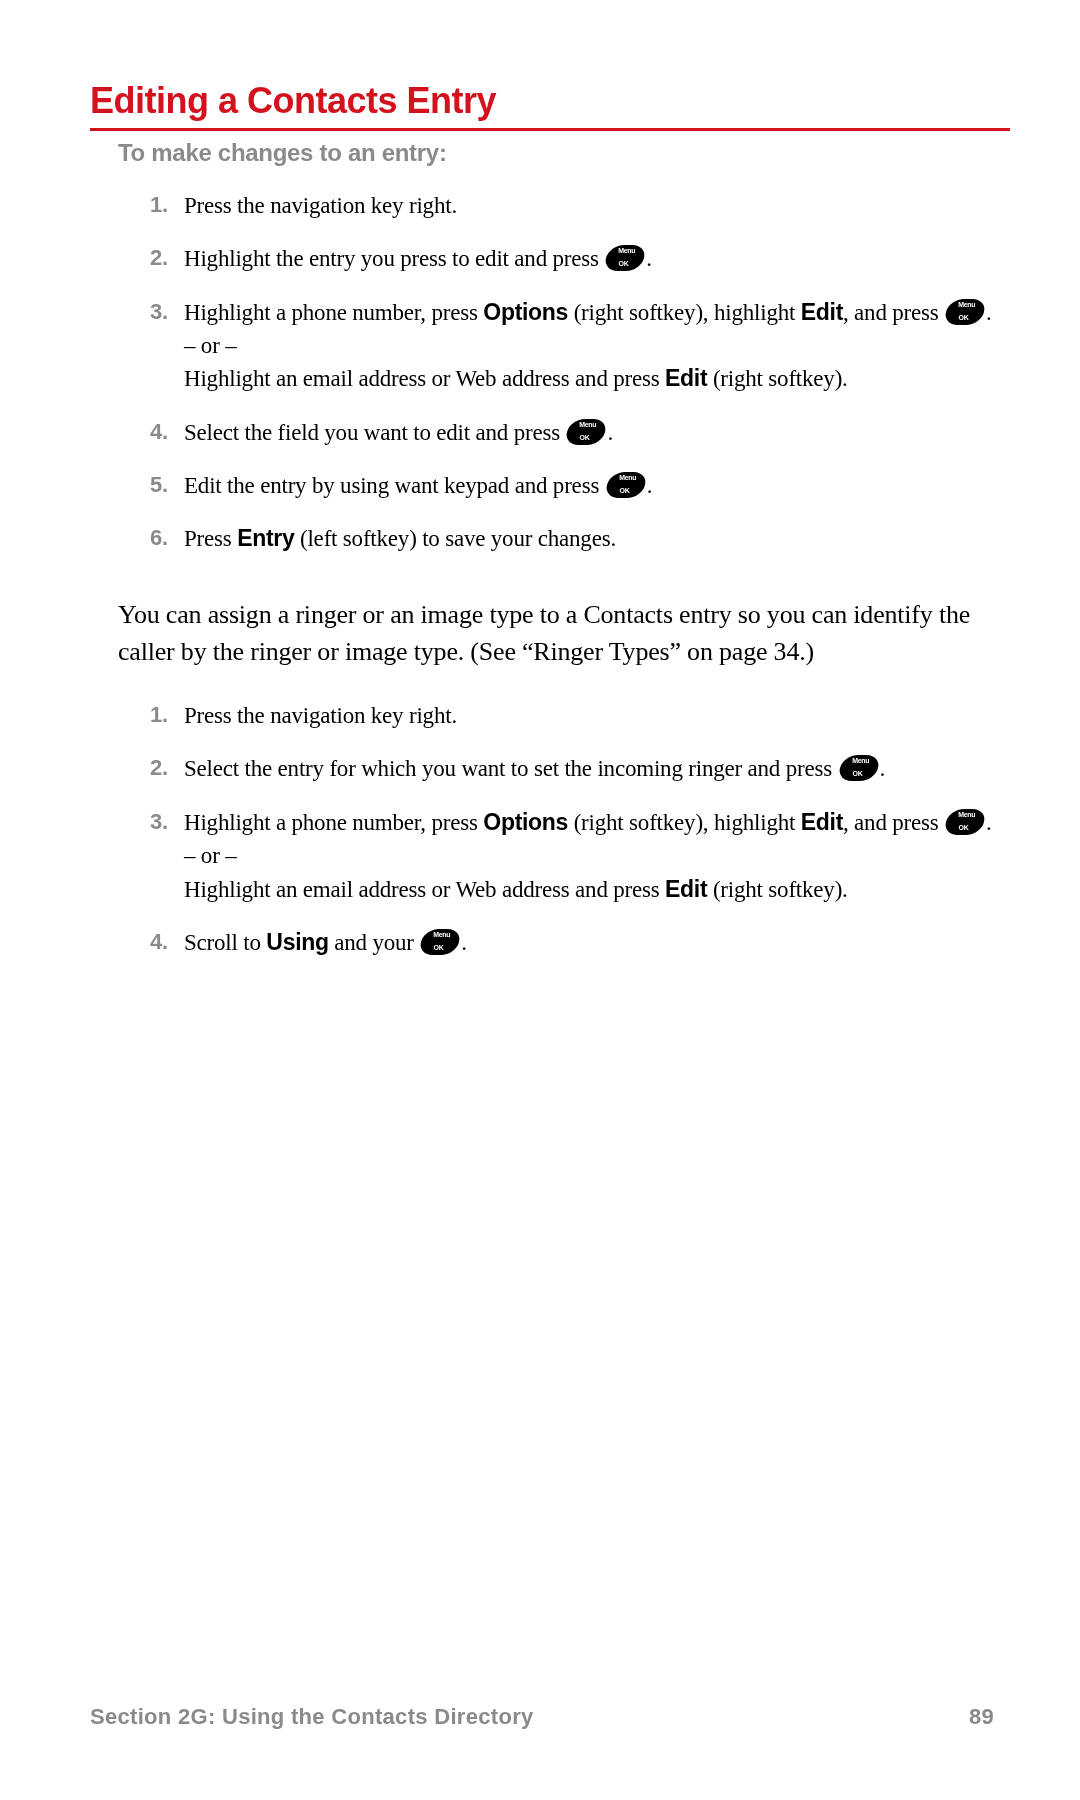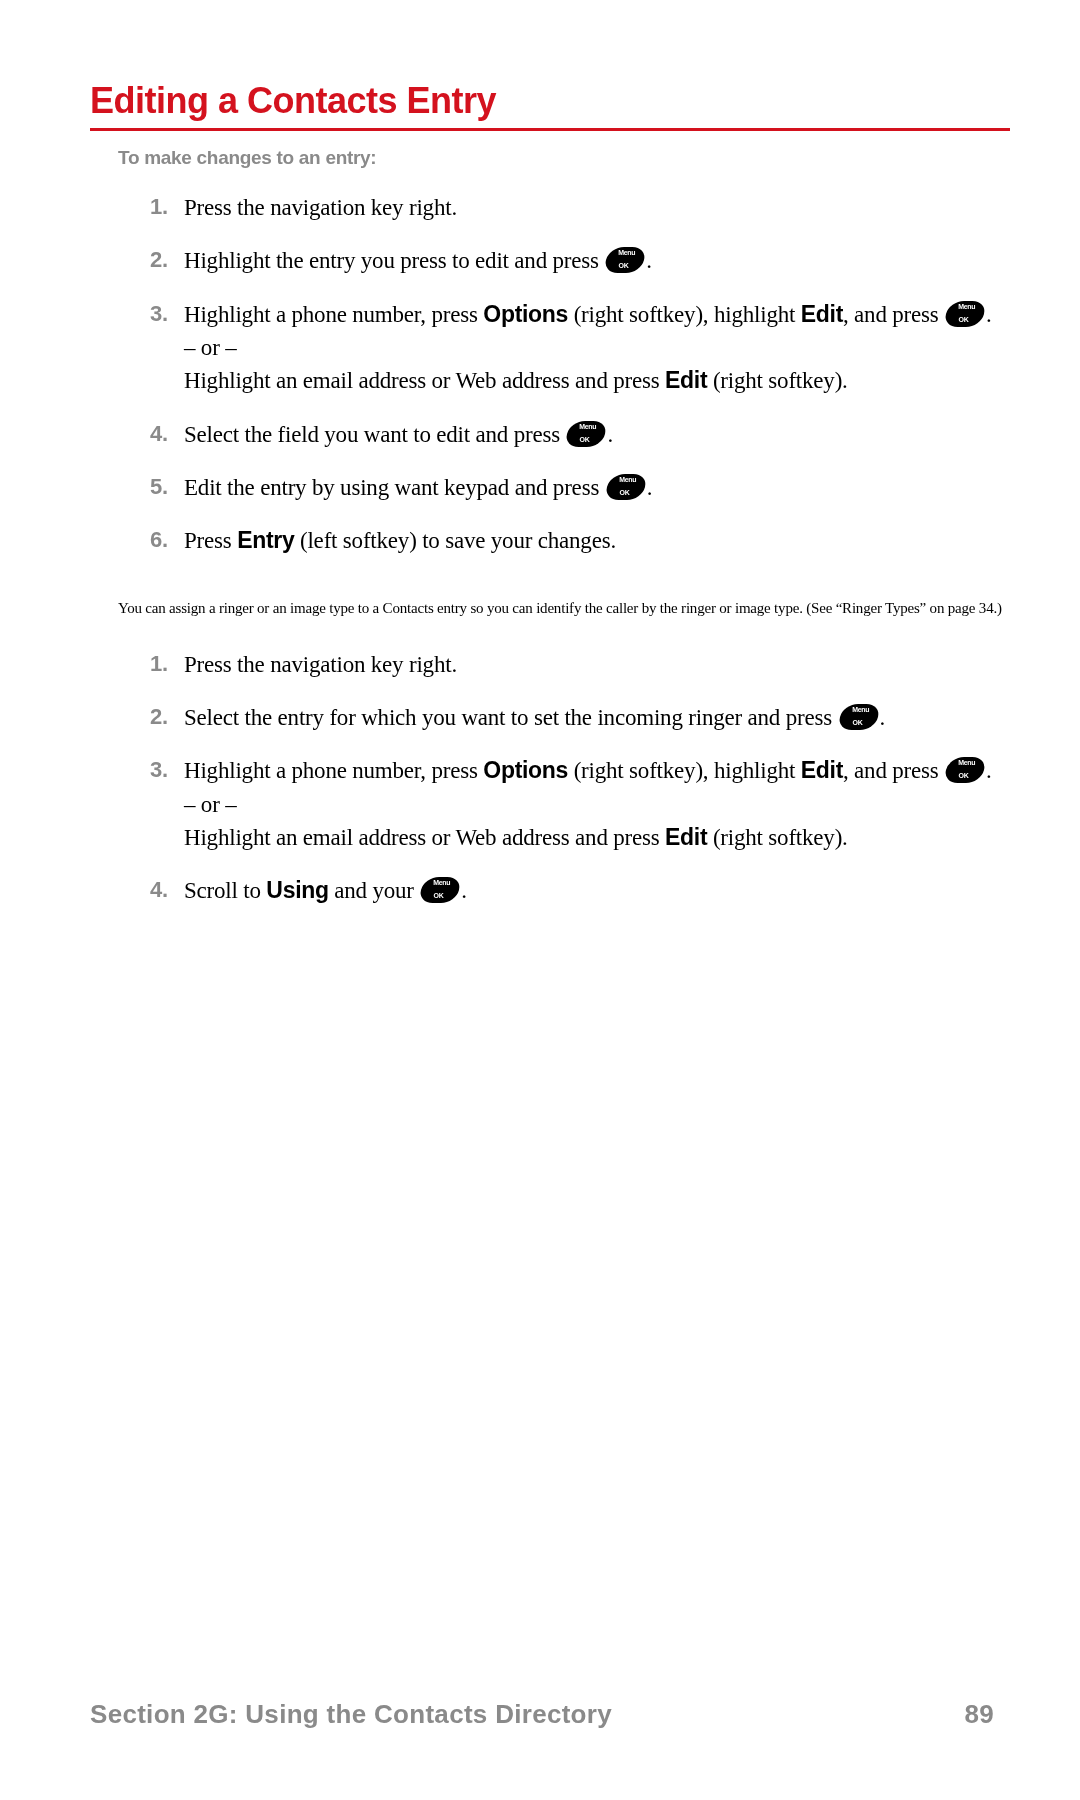--- a/index.html
+++ b/index.html
@@ -11,32 +11,32 @@
     padding: 80px 70px 0 90px;
   }
   .heading {
     font-family: 'Helvetica Neue', Helvetica, Arial, sans-serif;
     font-weight: 800;
     color: #d4121e;
     font-size: 36px;
     letter-spacing: -0.5px;
     border-bottom: 3px solid #d4121e;
     padding-bottom: 6px;
-    margin-bottom: 16px;
+    margin-bottom: 8px;
   }
   .subheading {
     font-family: 'Helvetica Neue', Helvetica, Arial, sans-serif;
     font-weight: 700;
     color: #8a8a8a;
-    font-size: 19px;
+    font-size: 24px;
     letter-spacing: -0.3px;
     margin: 8px 0 22px 28px;
   }
   .intro {
-    font-size: 15px;
+    font-size: 26px;
     line-height: 1.45;
     margin: 0 0 28px 28px;
     letter-spacing: -0.2px;
   }
   ol.steps {
     list-style: none;
     margin: 0 0 40px 48px;
   }
   ol.steps > li {
     display: flex;
@@ -102,21 +102,21 @@
   .footer {
     position: absolute;
     left: 90px;
     right: 86px;
     bottom: 70px;
     display: flex;
     justify-content: space-between;
     font-family: 'Helvetica Neue', Helvetica, Arial, sans-serif;
     font-weight: 700;
     color: #8a8a8a;
-    font-size: 26px;
+    font-size: 22px;
     letter-spacing: 0.3px;
   }
 </style>
 </head>
 <body>
 
 <h2 class="heading">Editing a Contacts Entry</h2>
 <p class="subheading">To make changes to an entry:</p>
 
 <ol class="steps">

